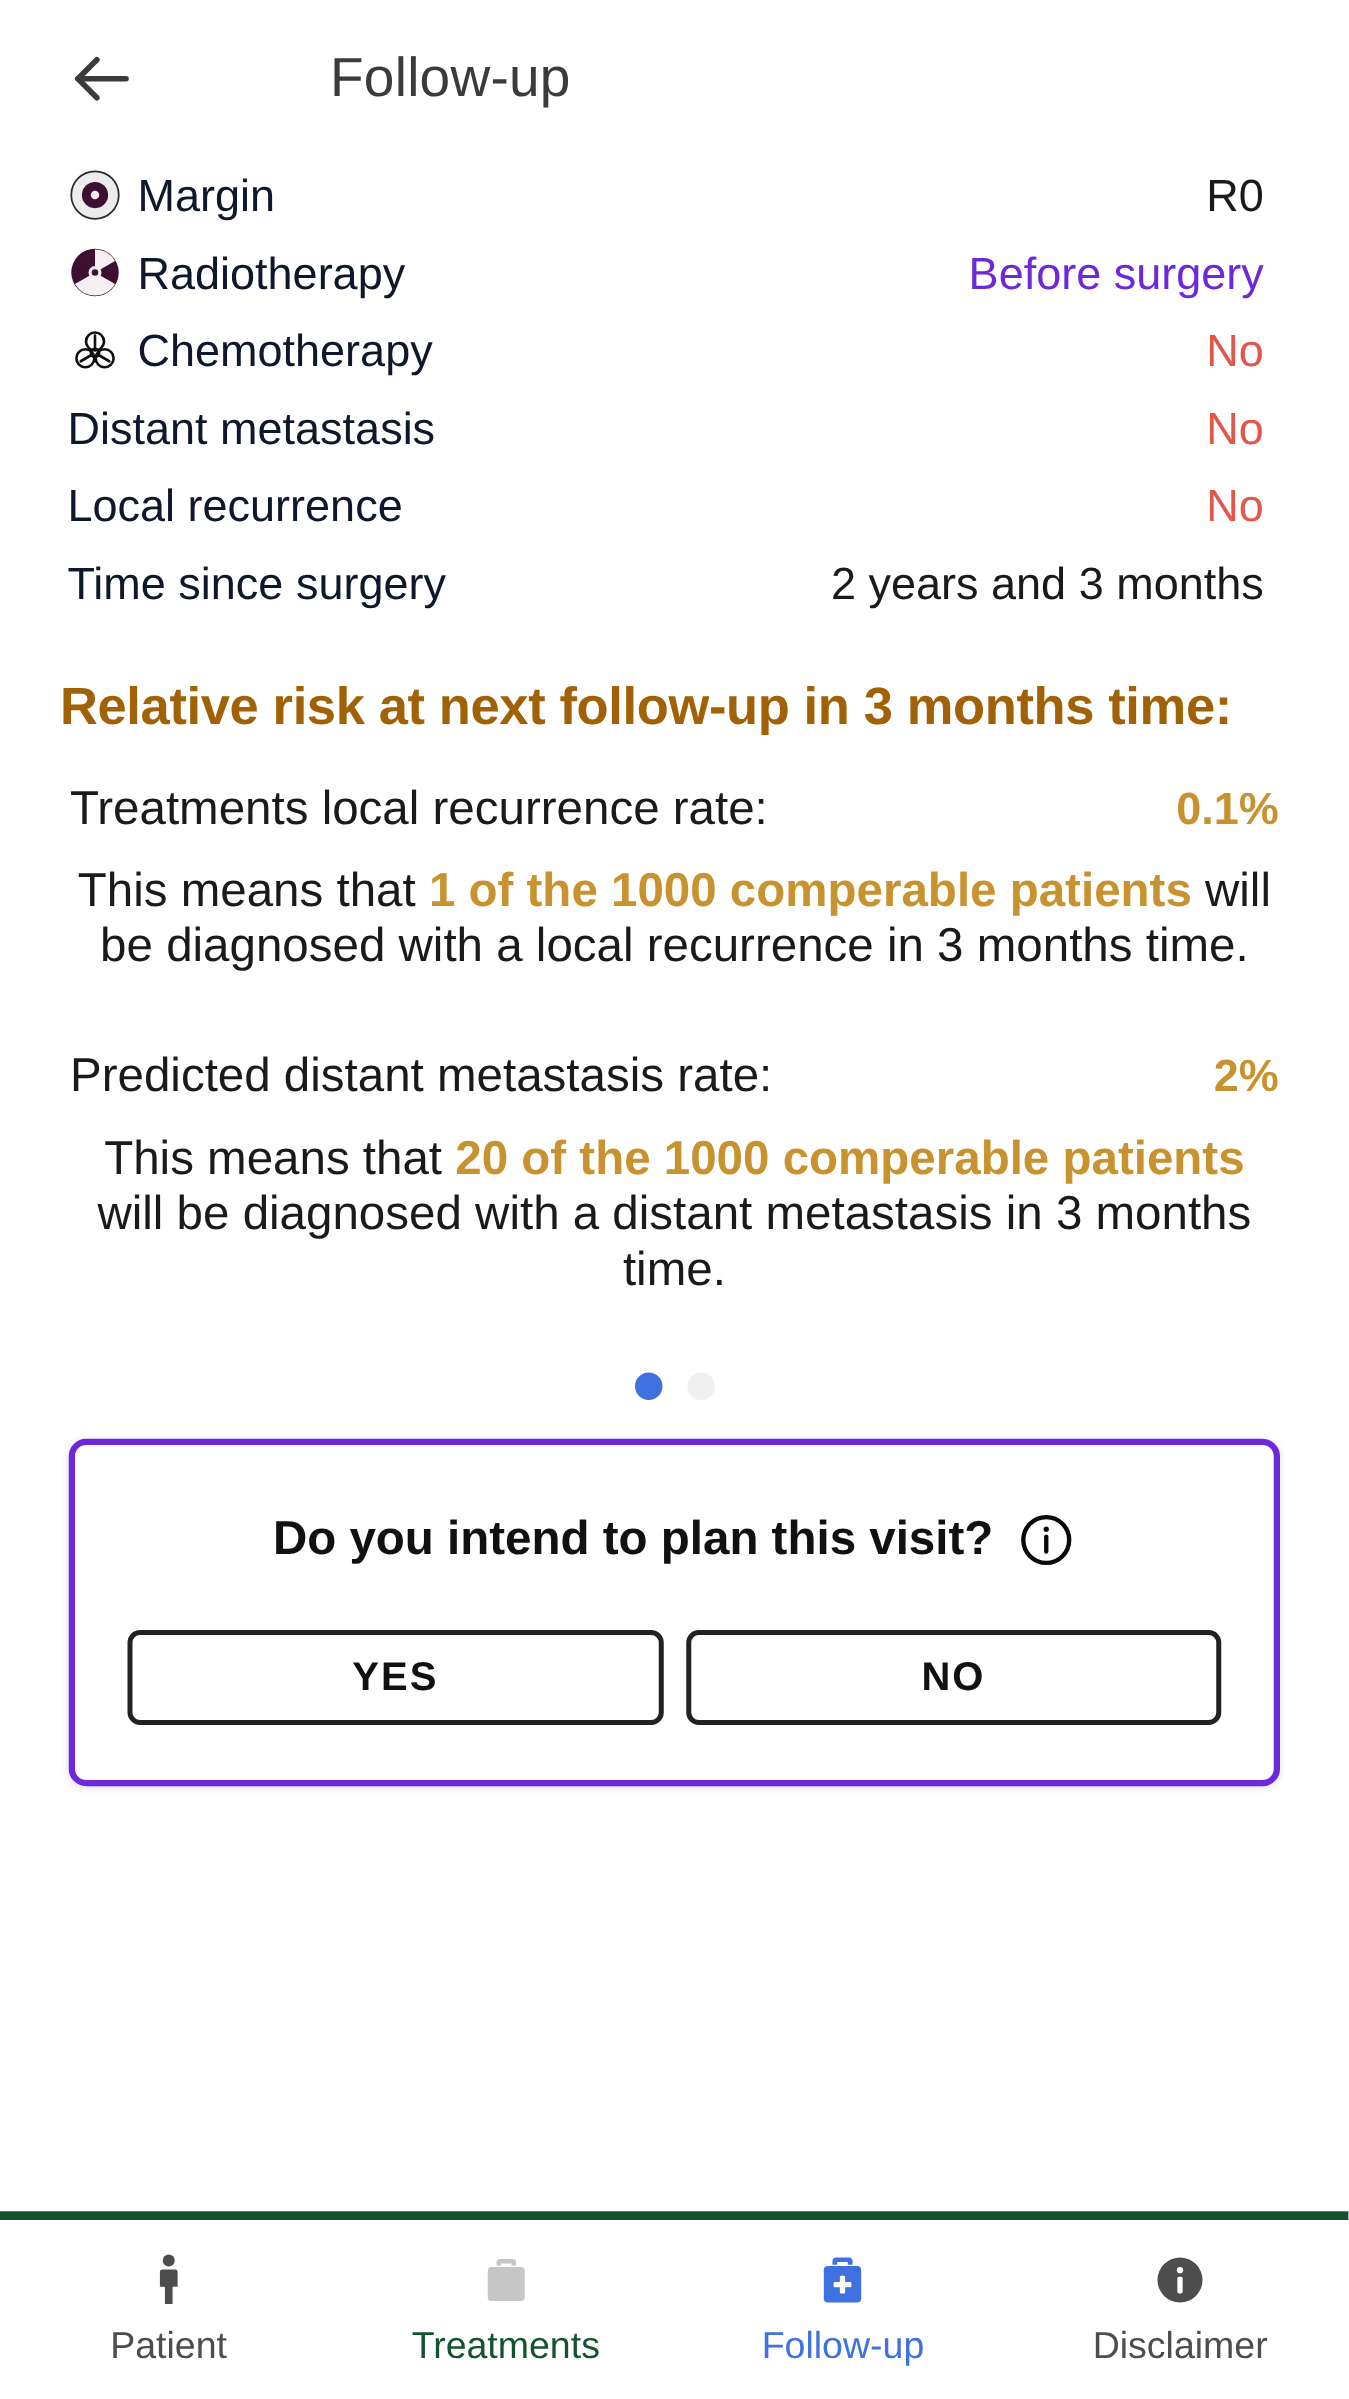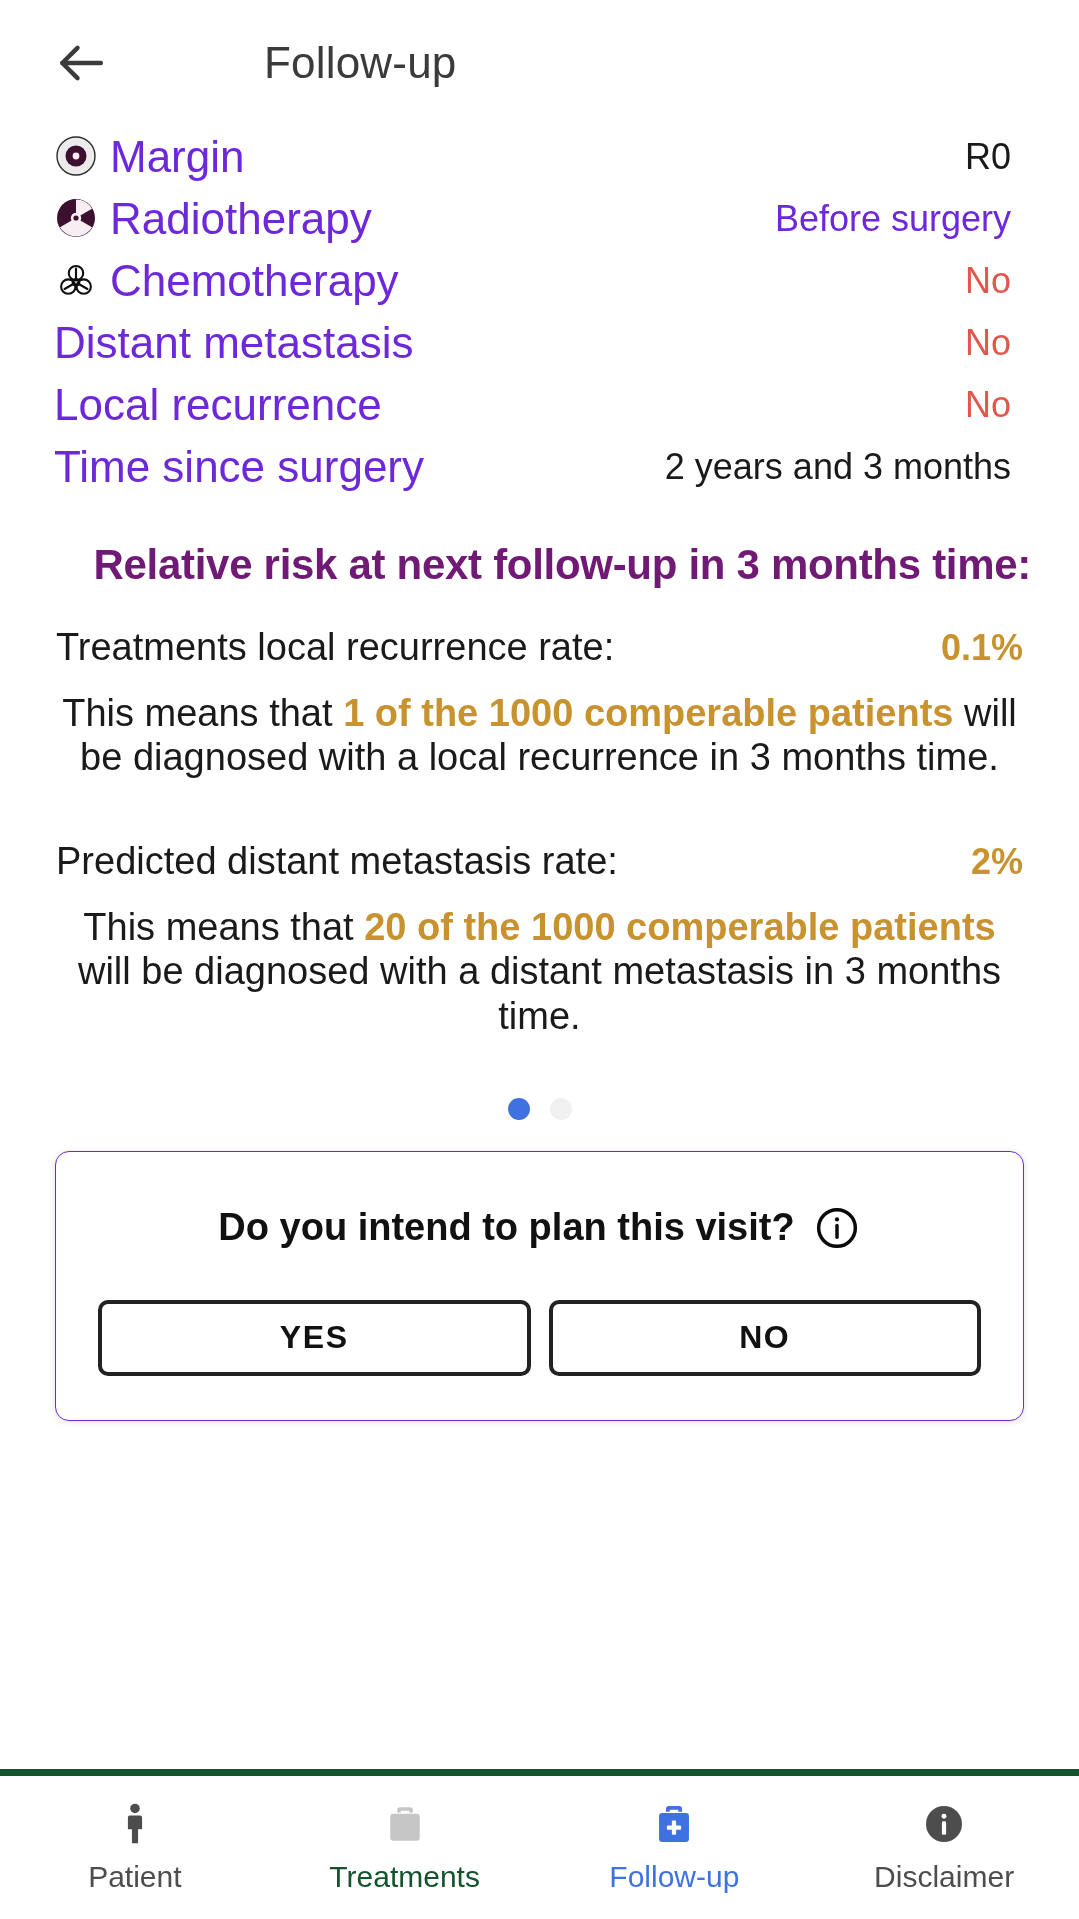--- a/index.html
+++ b/index.html
@@ -71,42 +71,42 @@
   .row-icon {
     width: 44px;
     height: 44px;
     flex: 0 0 44px;
     display: flex;
     align-items: center;
     justify-content: center;
   }
   .row-icon svg { display: block; }
   .info-label {
-    font-size: 44px;
-    color: #6d28d9;
+    font-size: 36px;
+    color: #0f172a;
     line-height: 1.25;
     white-space: nowrap;
   }
   .info-value {
     font-size: 36px;
     line-height: 1.25;
     text-align: right;
     white-space: nowrap;
   }
   .v-neutral { color: #1a1a1a; }
   .v-blue    { color: #6d28d9; }
   .v-red     { color: #e2574c; }
 
   
   .risk-heading {
     margin: 44px 48px 0 48px;
     font-size: 42px;
     font-weight: 700;
-    color: #701a75;
-    text-align: right;
+    color: #a16207;
+    text-align: left;
     line-height: 1.16;
     letter-spacing: -0.3px;
   }
 
   
   .pred-block { margin-top: 36px; padding: 0 56px; }
   .pred-block.second { margin-top: 60px; }
 
   .pred-head {
     display: flex;
@@ -154,21 +154,21 @@
     background: #f0f0f0;
     cursor: pointer;
   }
   .dot.active { background: #3f72e0; }
 
   
   .qcard {
     margin: 31px 55px 0 55px;
     background: #ffffff;
     border-radius: 14px;
-    border: 1px solid #6d28d9;
+    border: 5px solid #6d28d9;
     box-shadow: 0 1px 6px rgba(0,0,0,0.13);
     padding: 52px 42px 44px 42px;
     flex: 0 0 auto;
   }
   .qtext-row {
     display: flex;
     align-items: center;
     justify-content: center;
     gap: 18px;
   }

